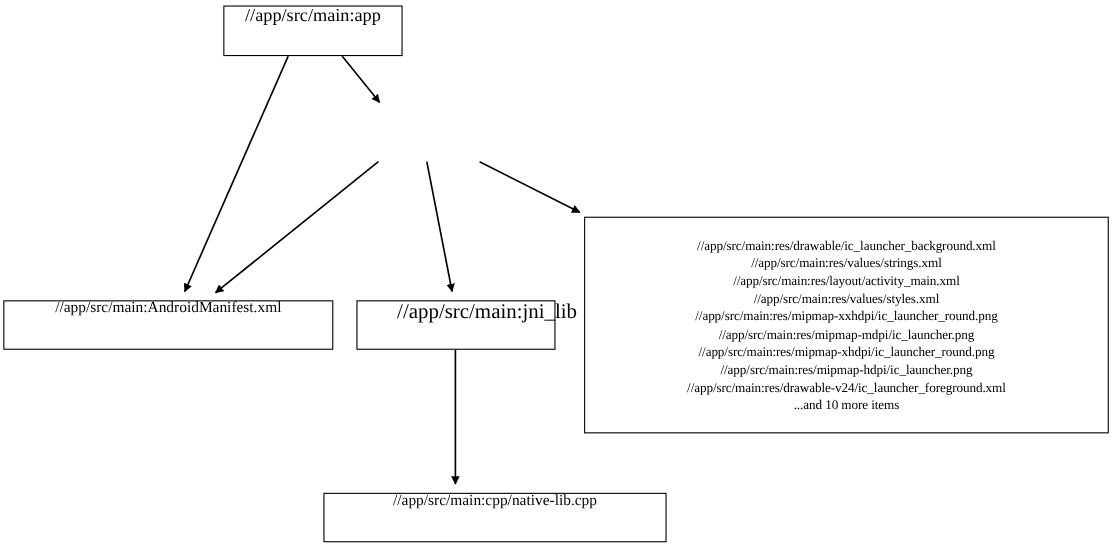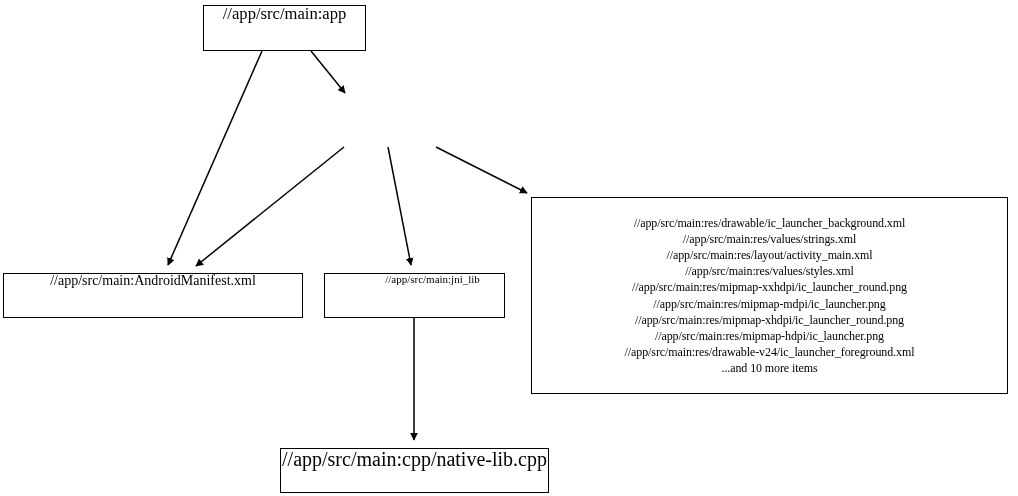--- a/index.html
+++ b/index.html
@@ -49,35 +49,35 @@
   #node-lib {
     left: 303px; top: 101px; width: 152px; height: 46px;
     font-size: 16.6px;
   }
   #node-manifest {
     left: 3px; top: 273px; width: 300px; height: 45px;
     font-size: 14px;
   }
   #node-jnilib {
     left: 324px; top: 273px; width: 181px; height: 45px;
-    font-size: 11px;
+    font-size: 19px;
     padding-left: 36px;
   }
   #node-res {
     left: 531px; top: 197px; width: 477px; height: 197px;
     font-size: 12px;
     align-items: center;
   }
   #node-res .node-label {
     line-height: 1.34;
     letter-spacing: -0.1px;
   }
   #node-cpp {
-    left: 280px; top: 448px; width: 269px; height: 45px;
-    font-size: 20px;
+    left: 294px; top: 448px; width: 312px; height: 45px;
+    font-size: 14px;
   }
 </style>
 </head>
 <body>
 
 <div id="canvas">
 
   <svg id="edges" viewBox="0 0 1018 496" xmlns="http://www.w3.org/2000/svg">
     <defs>
       <marker id="arrow" viewBox="0 0 10 10" refX="9" refY="5" markerWidth="5.2" markerHeight="5.2" orient="auto-start-reverse">

